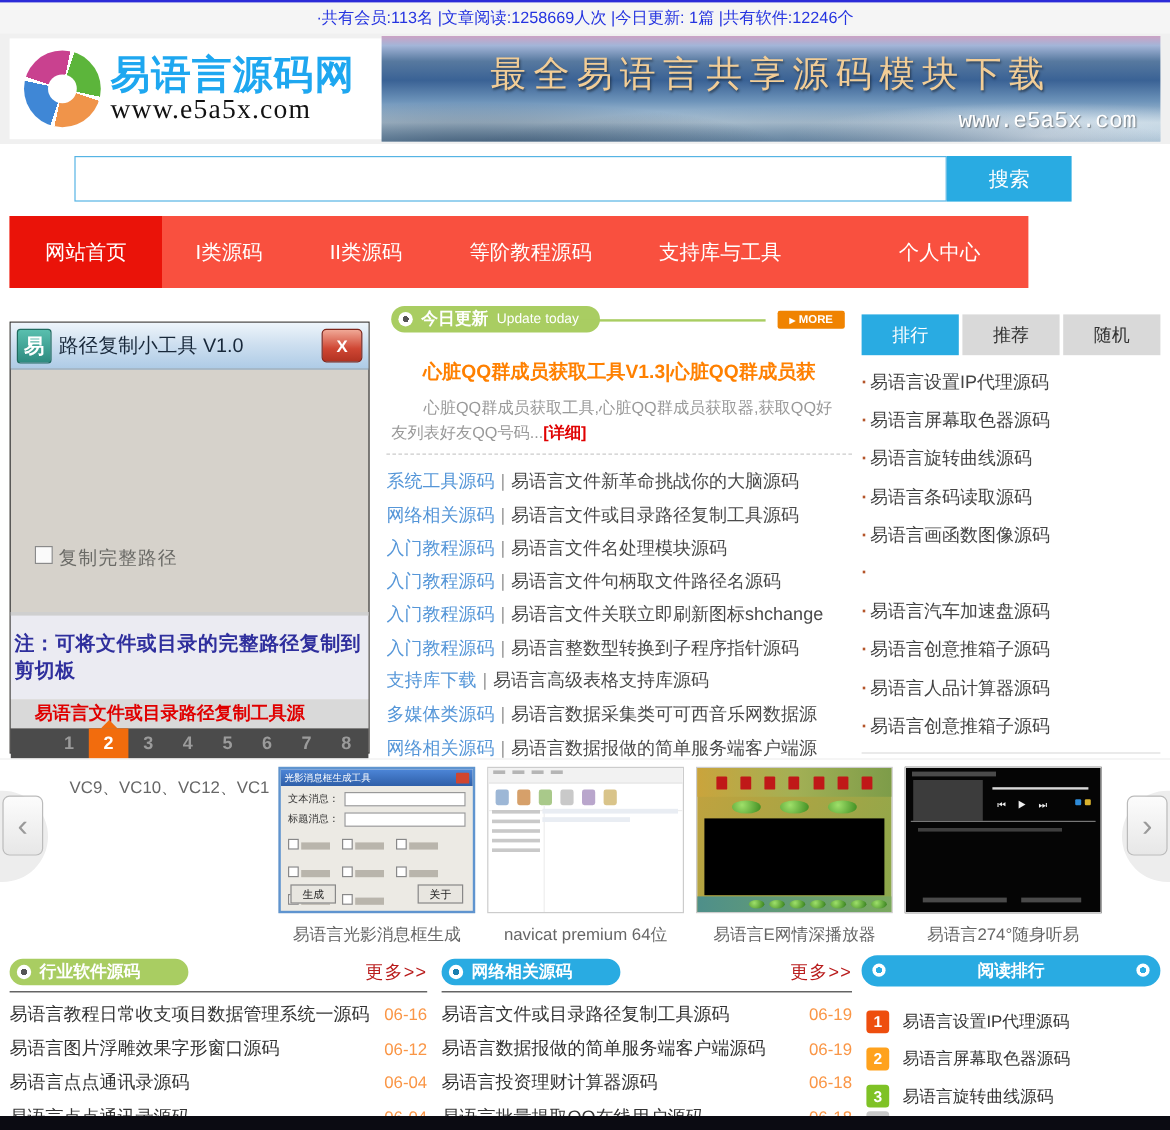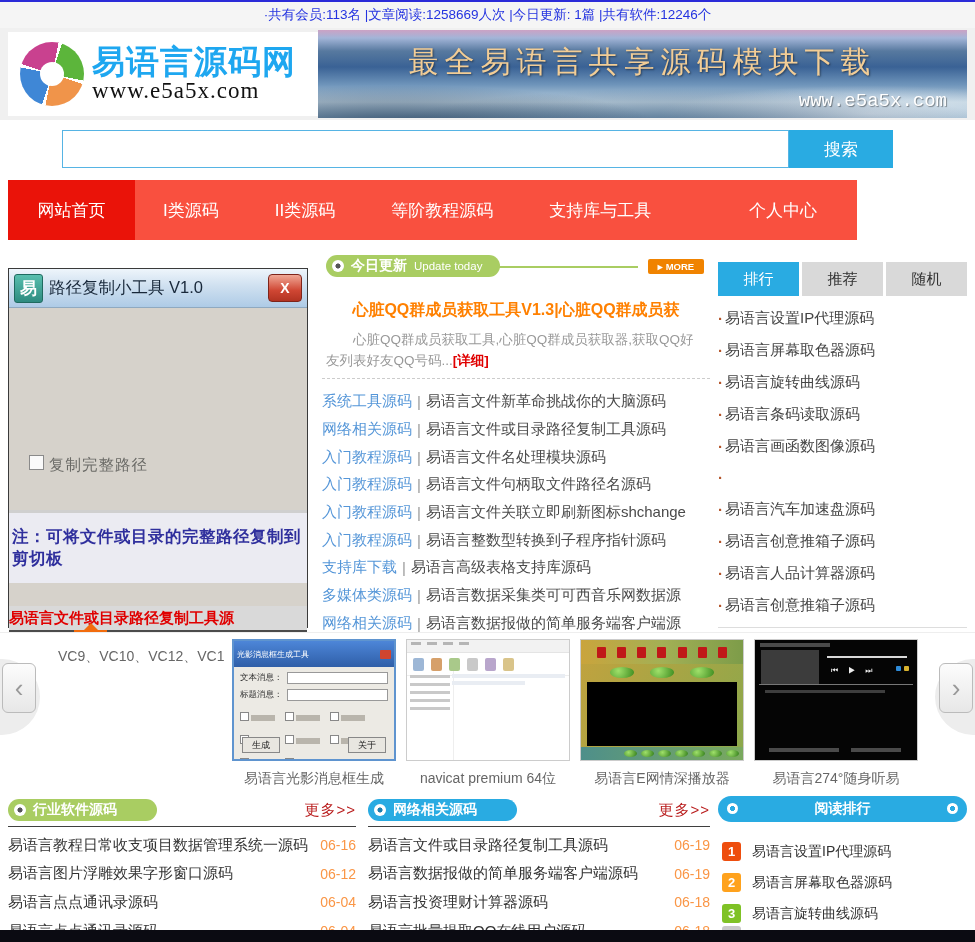--- a/index.html
+++ b/index.html
@@ -52,21 +52,21 @@
     color:#fff;font-weight:bold;font-size:17px;display:flex;align-items:center;justify-content:center;margin-right:6px;}
   .win-title{font-size:16.5px;color:#18283a;}
   .win-close{margin-left:auto;width:32px;height:26px;background:linear-gradient(180deg,#f0a896,#cf4633 60%,#b23322);
     border:1px solid #7e241a;border-radius:4px;color:#fff;font-weight:bold;font-size:14px;
     display:flex;align-items:center;justify-content:center;cursor:pointer;}
   .win-body{position:relative;height:202px;}
   .win-check{position:absolute;left:20px;bottom:34px;display:flex;align-items:flex-start;gap:5px;color:#6a6a66;font-size:15.5px;letter-spacing:1px;}
   .check-box{width:13px;height:13px;background:#fafafa;border:1px solid #8a8a8a;}
   .win-note{height:70px;background:#ebebf2;border-top:3px solid #cfcfcf;display:flex;align-items:center;
     color:#2f2f9d;font-weight:bold;font-size:16.5px;padding:0 3px;letter-spacing:0.5px;}
-  .slide-caption{height:24px;background:#d9d9d9;color:#e00000;font-weight:bold;font-size:15px;line-height:24px;padding-left:0;margin-top:23px;}
+  .slide-caption{height:24px;background:#d9d9d9;color:#e00000;font-weight:bold;font-size:15px;line-height:24px;padding-left:20px;}
   .pager{height:26px;background:#4b4b4b;display:flex;justify-content:flex-end;padding-right:2px;}
   .pnum{width:33px;text-align:center;line-height:26px;color:#9b9b9b;font-weight:bold;font-size:15px;cursor:pointer;}
   .pnum.active{background:#f26c0d;color:#fff;position:relative;}
   .pnum.active::before{content:"";position:absolute;top:-7px;left:50%;margin-left:-7px;
     border-left:7px solid transparent;border-right:7px solid transparent;border-bottom:7px solid #f26c0d;}
 
   
   .today-col{left:322px;top:255px;width:388px;height:375px;}
   .sec-head{position:relative;height:24px;}
   .pill{display:inline-flex;align-items:center;height:22px;border-radius:12px;padding:0 18px 0 6px;gap:7px;margin-left:4px;}
@@ -116,21 +116,21 @@
   .vc-body{display:flex;align-items:flex-start;padding:8px 4px 0 8px;gap:5px;}
   .vc-logo{flex:0 0 22px;margin-top:2px;}
   .vc-l1{font-size:10.5px;color:#333;}
   .vc-l2{font-size:9.5px;color:#333;margin-top:2px;}
   .vc-l3{font-size:9.5px;color:#666;padding:4px 0 0 8px;}
   .vc-btns{position:absolute;right:6px;bottom:8px;display:flex;gap:4px;}
   .vc-btns span{width:26px;height:11px;background:#e8e8e8;border:1px solid #aaa;}
 
   
   .t-dlg{background:#eceae4;border:2px solid #5f94cf;}
-  .dlg-tb{height:26px;background:linear-gradient(180deg,#4d86d8,#2f5fa8);display:flex;align-items:center;padding:0 3px;}
+  .dlg-tb{height:14px;background:linear-gradient(180deg,#4d86d8,#2f5fa8);display:flex;align-items:center;padding:0 3px;}
   .dlg-tb-title{color:#fff;font-size:8px;flex:1;white-space:nowrap;overflow:hidden;}
   .dlg-x{width:11px;height:9px;background:#d0452f;border-radius:1px;}
   .dlg-row{display:flex;align-items:center;gap:4px;padding:5px 6px 0 6px;}
   .dlg-lbl{font-size:8.5px;color:#333;white-space:nowrap;}
   .dlg-input{flex:1;height:10px;background:#fff;border:1px solid #999;}
   .dlg-checks{padding:6px 6px 0 6px;display:flex;flex-direction:column;gap:5px;}
   .dlg-crow{display:flex;gap:10px;}
   .dlg-crow i{display:inline-block;width:7px;height:7px;background:#fff;border:1px solid #888;}
   .dlg-crow b{display:inline-block;width:24px;height:6px;background:#b9b5ac;margin-left:2px;margin-top:1px;}
   .dlg-btns{position:absolute;left:8px;right:8px;bottom:6px;display:flex;justify-content:space-between;}

